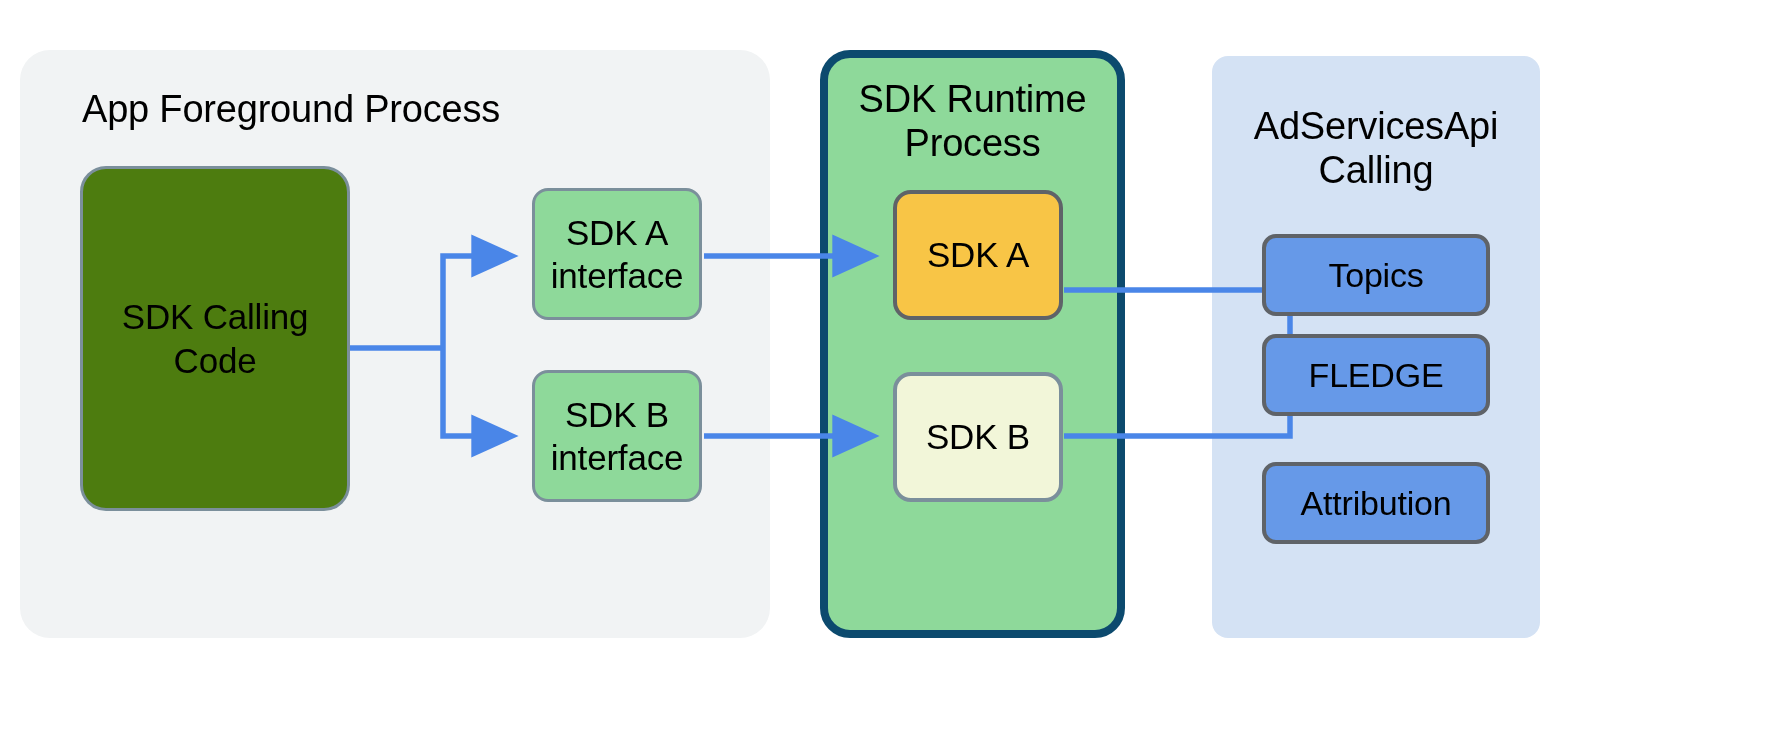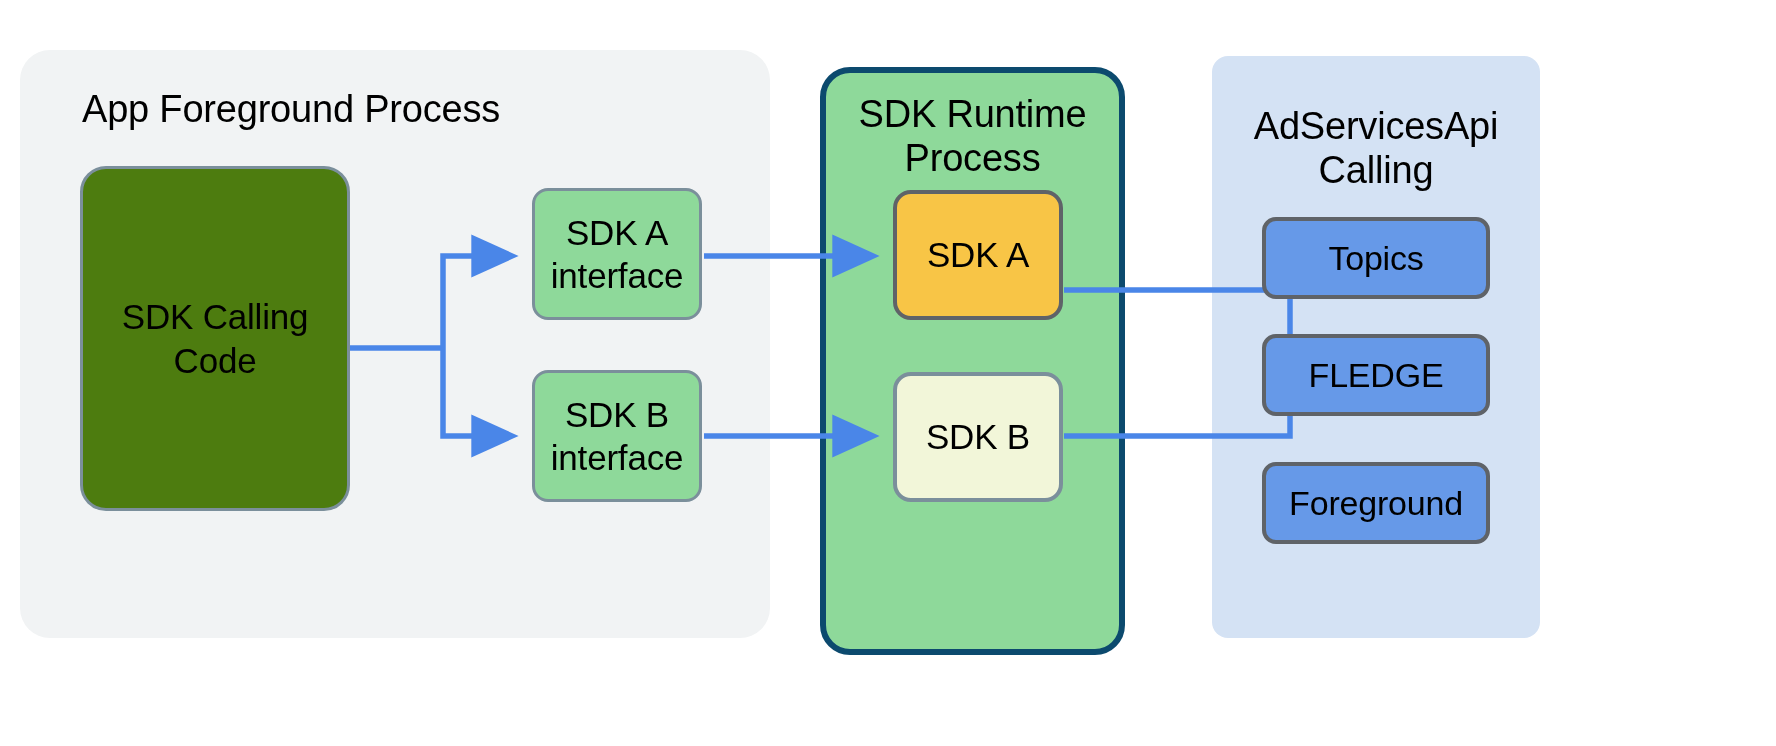--- a/index.html
+++ b/index.html
@@ -52,23 +52,22 @@
     top: 37px;
     text-align: left;
   }
 
   #runtime-panel {
     left: 820px;
     top: 50px;
     width: 305px;
     height: 588px;
     background: #8ed99a;
-    border: 6px solid #0c4a6e;
+    border: 8px solid #0c4a6e;
     border-radius: 30px;
-    margin-top: 17px;
   }
   #runtime-panel .panel-title {
     top: 19px;
   }
 
   #adservices-panel {
     left: 1212px;
     top: 56px;
     width: 328px;
     height: 582px;
@@ -135,21 +134,21 @@
 
   .api-node {
     left: 1262px;
     width: 228px;
     height: 82px;
     background: #6699e8;
     border: 4px solid #5f6368;
     border-radius: 14px;
     font-size: 34px;
   }
-  #node-topics { top: 217px; }
+  #node-topics { top: 234px; }
   #node-fledge { top: 334px; }
   #node-attribution { top: 462px; }
 
   
   #wires {
     position: absolute;
     left: 0;
     top: 0;
     width: 1776px;
     height: 746px;
@@ -211,15 +210,15 @@
 interface</div>
 
   <div class="node" id="node-sdk-a">SDK A</div>
 
   <div class="node" id="node-sdk-b">SDK B</div>
 
   <div class="node api-node" id="node-topics">Topics</div>
 
   <div class="node api-node" id="node-fledge">FLEDGE</div>
 
-  <div class="node api-node" id="node-attribution">Foreground</div>
+  <div class="node api-node" id="node-attribution">Attribution</div>
 
 </div>
 
 </body></html>

